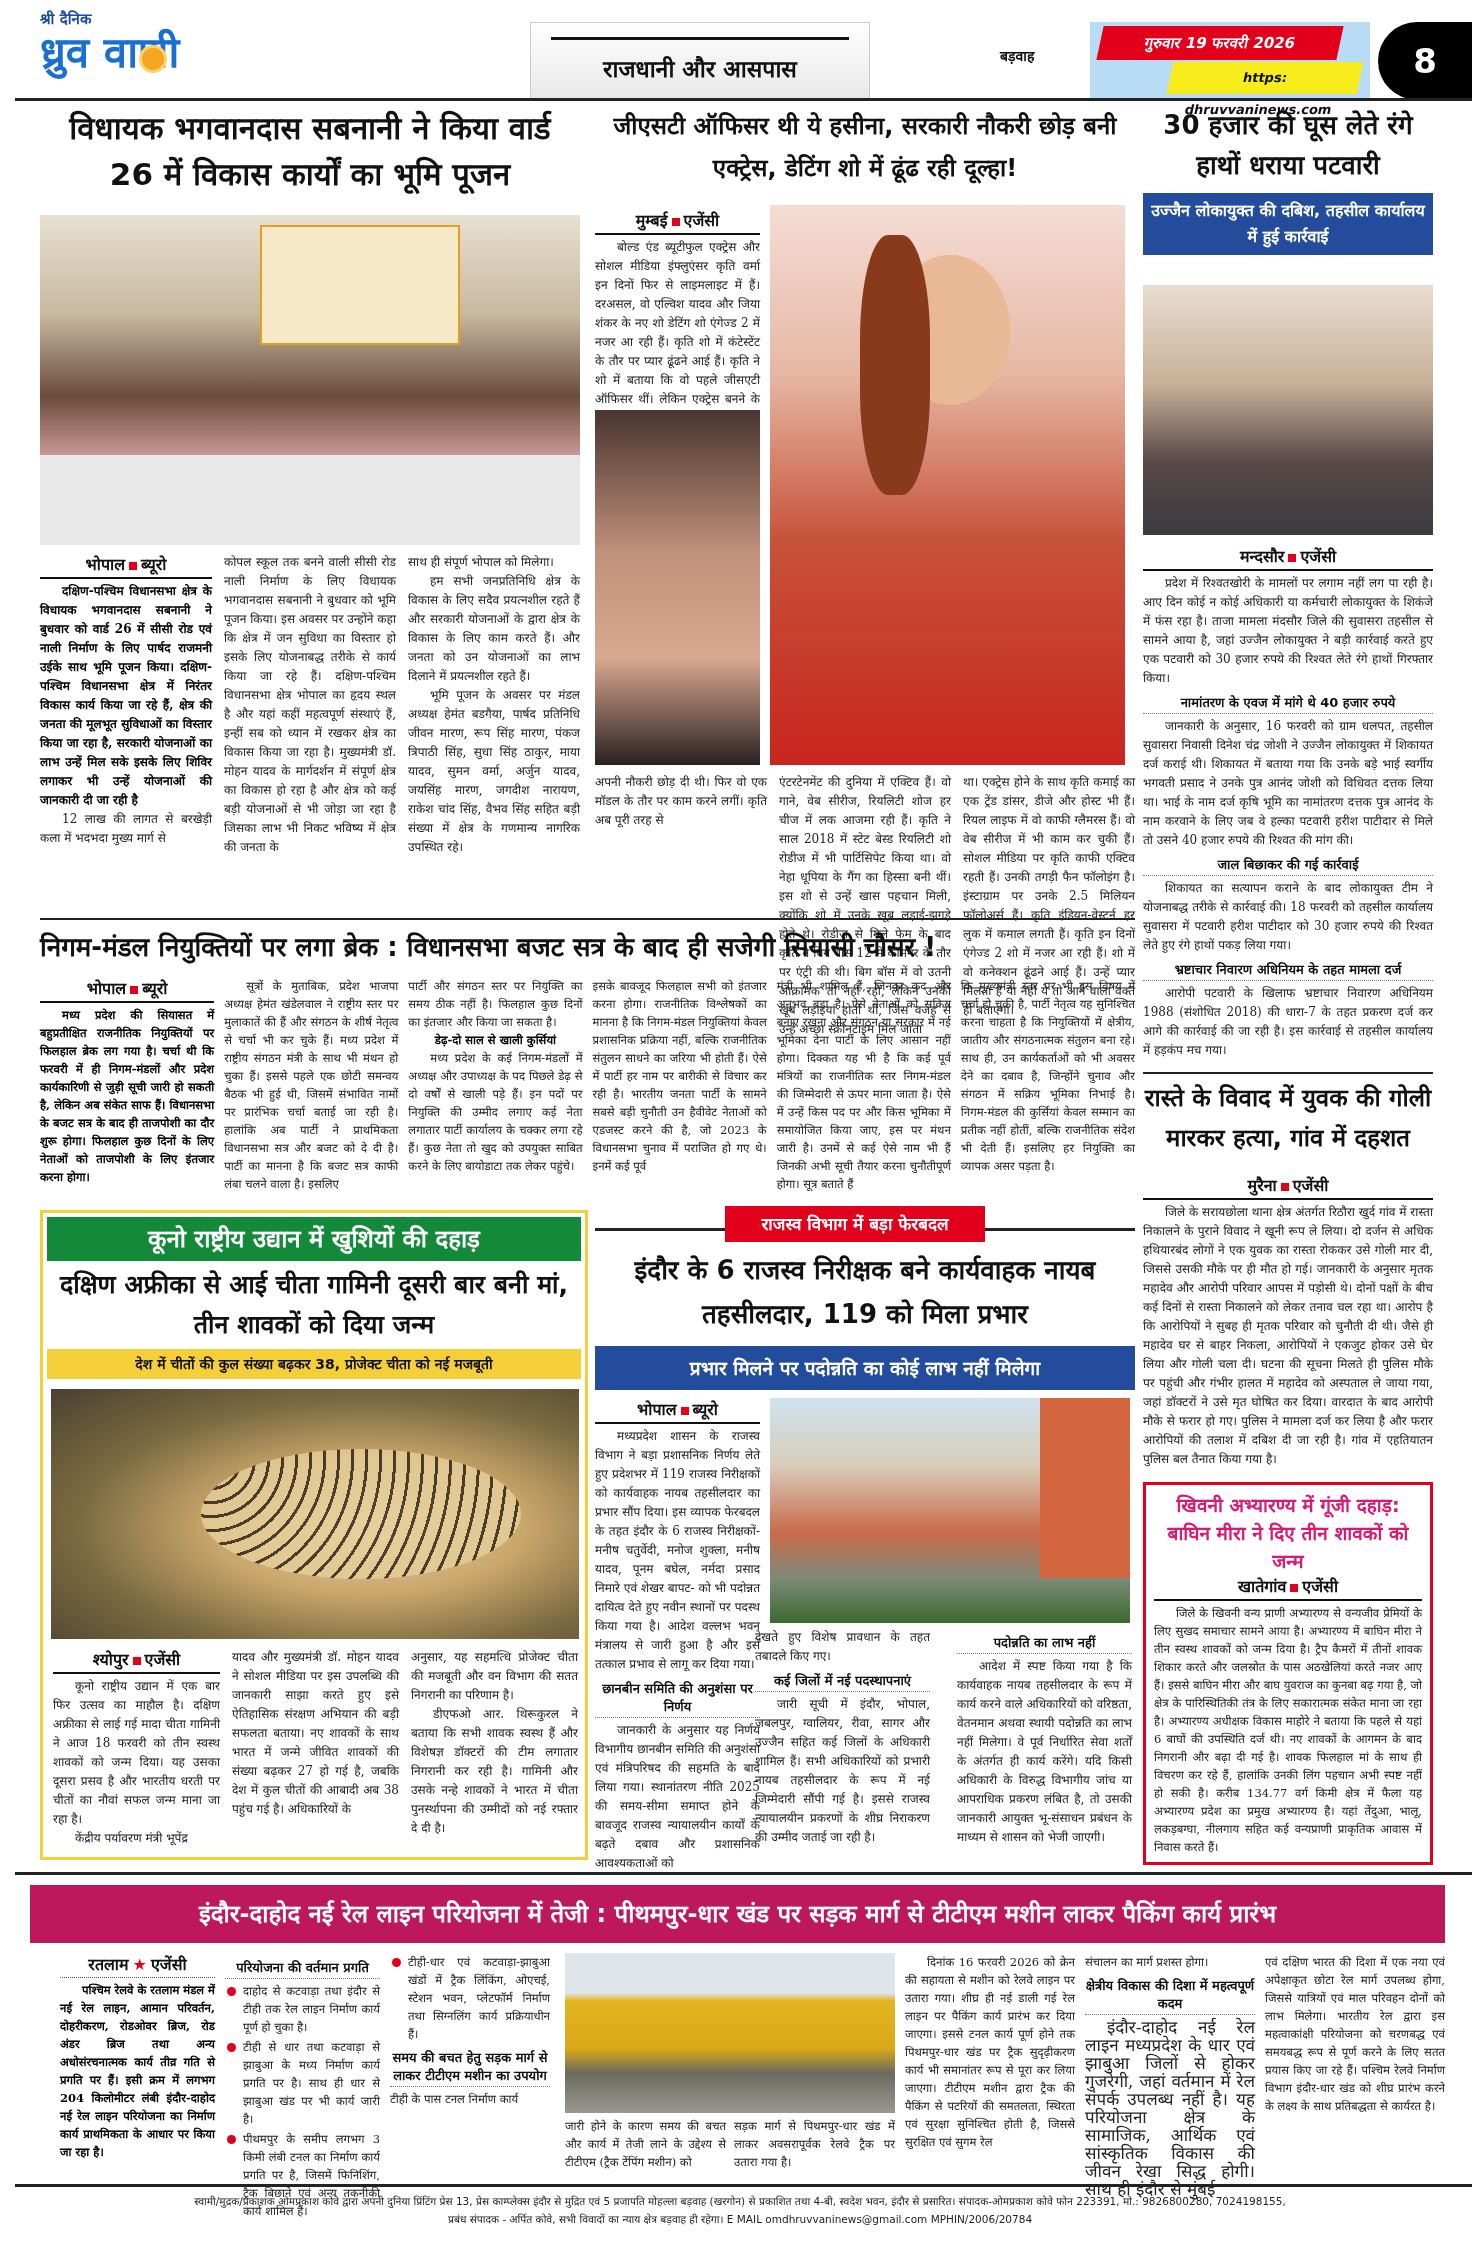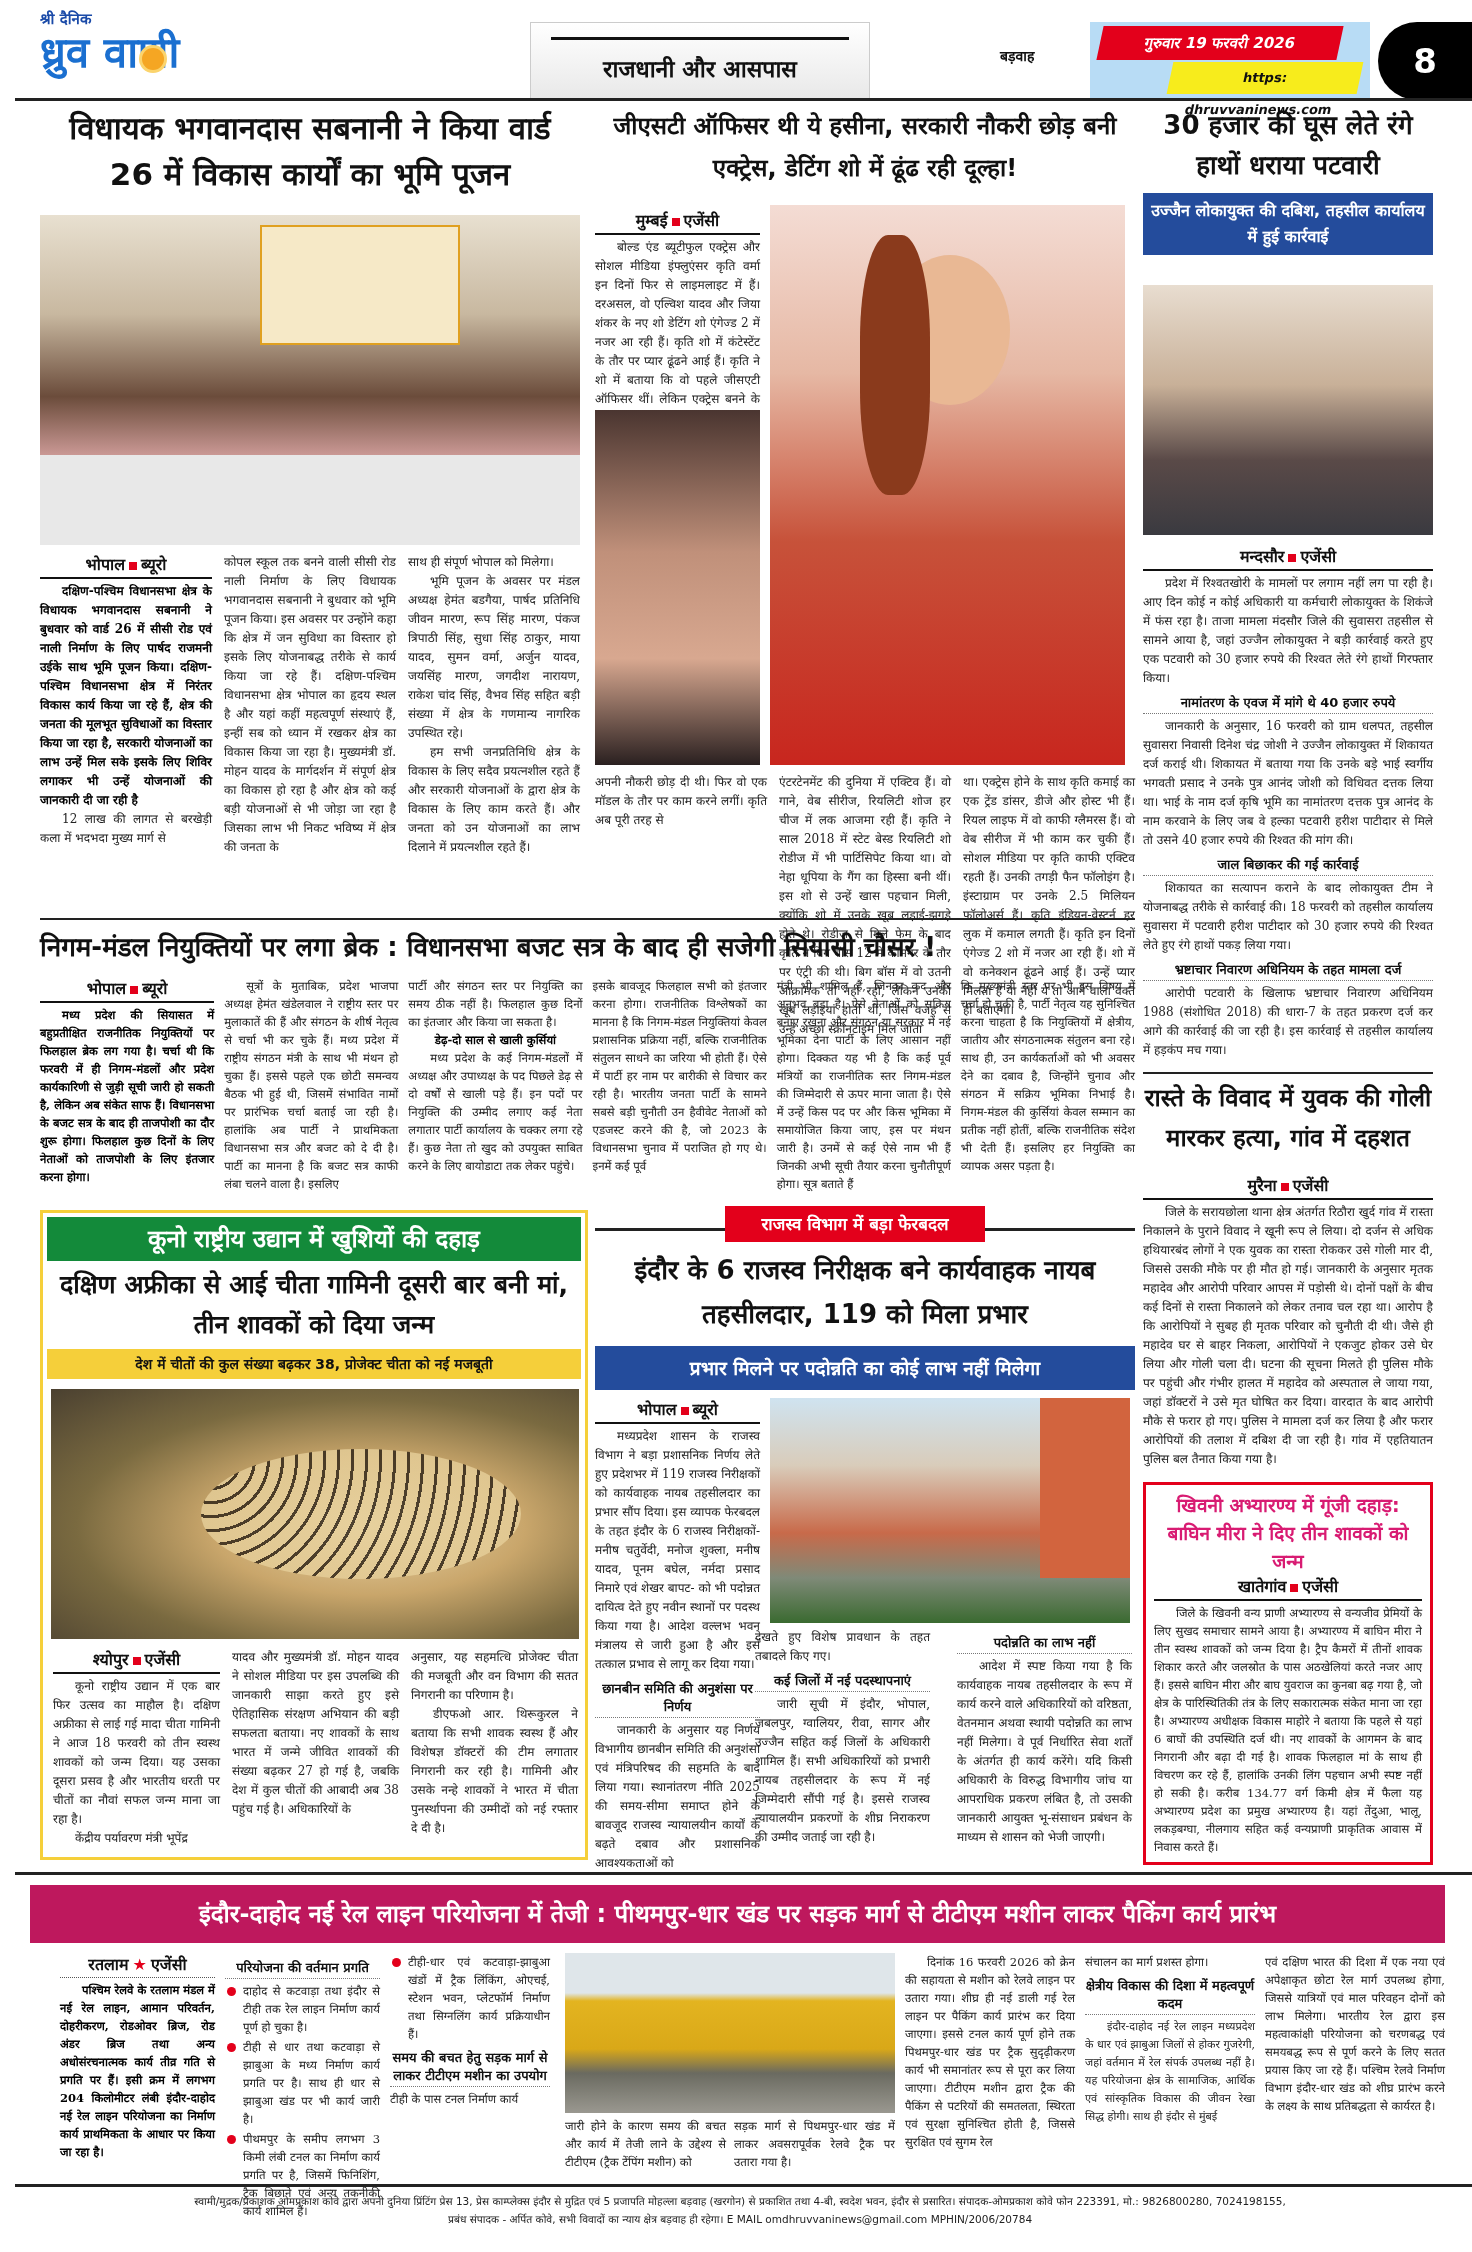--- a/index.html
+++ b/index.html
@@ -55,22 +55,22 @@
           </div>
         <div class="body">
             <p>12 लाख की लागत से बरखेड़ी कला में भदभदा मुख्य मार्ग से</p>
           </div>
       </div>
       <div class="body">
           <p style="text-indent:0">कोपल स्कूल तक बनने वाली सीसी रोड नाली निर्माण के लिए विधायक भगवानदास सबनानी ने बुधवार को भूमि पूजन किया। इस अवसर पर उन्होंने कहा कि क्षेत्र में जन सुविधा का विस्तार हो इसके लिए योजनाबद्ध तरीके से कार्य किया जा रहे हैं। दक्षिण-पश्चिम विधानसभा क्षेत्र भोपाल का हृदय स्थल है और यहां कहीं महत्वपूर्ण संस्थाएं हैं, इन्हीं सब को ध्यान में रखकर क्षेत्र का विकास किया जा रहा है। मुख्यमंत्री डॉ. मोहन यादव के मार्गदर्शन में संपूर्ण क्षेत्र का विकास हो रहा है और क्षेत्र को कई बड़ी योजनाओं से भी जोड़ा जा रहा है जिसका लाभ भी निकट भविष्य में क्षेत्र की जनता के</p>
         </div>
       <div class="body">
         <p style="text-indent:0">साथ ही संपूर्ण भोपाल को मिलेगा।</p>
+        <p>हम सभी जनप्रतिनिधि क्षेत्र के विकास के लिए सदैव प्रयत्नशील रहते हैं और सरकारी योजनाओं के द्वारा क्षेत्र के विकास के लिए काम करते हैं। और जनता को उन योजनाओं का लाभ दिलाने में प्रयत्नशील रहते हैं।</p>
         <p>भूमि पूजन के अवसर पर मंडल अध्यक्ष हेमंत बडगैया, पार्षद प्रतिनिधि जीवन मारण, रूप सिंह मारण, पंकज त्रिपाठी सिंह, सुधा सिंह ठाकुर, माया यादव, सुमन वर्मा, अर्जुन यादव, जयसिंह मारण, जगदीश नारायण, राकेश चांद सिंह, वैभव सिंह सहित बड़ी संख्या में क्षेत्र के गणमान्य नागरिक उपस्थित रहे।</p>
-        <p>हम सभी जनप्रतिनिधि क्षेत्र के विकास के लिए सदैव प्रयत्नशील रहते हैं और सरकारी योजनाओं के द्वारा क्षेत्र के विकास के लिए काम करते हैं। और जनता को उन योजनाओं का लाभ दिलाने में प्रयत्नशील रहते हैं।</p>
       </div>
     </div>
   </div>
 </div>
 
 <div class="abs" style="left:595px;top:105px;width:540px;height:810px;">
   <div class="hl" style="font-size:24px;line-height:42px;">जीएसटी ऑफिसर थी ये हसीना, सरकारी नौकरी छोड़ बनी एक्ट्रेस, डेटिंग शो में ढूंढ रही दूल्हा!</div>
   <div class="abs" style="left:0;top:104px;width:165px;">
     <div class="dateline"><span>मुम्बई</span><span class="sq"></span><span>एजेंसी</span></div>
     <div class="body">
@@ -274,21 +274,21 @@
   <div class="abs" style="left:890px;top:68px;width:170px;">
     <div class="body" style="font-size:11.5px;line-height:18px">
         <p>दिनांक 16 फरवरी 2026 को क्रेन की सहायता से मशीन को रेलवे लाइन पर उतारा गया। शीघ्र ही नई डाली गई रेल लाइन पर पैकिंग कार्य प्रारंभ कर दिया जाएगा। इससे टनल कार्य पूर्ण होने तक पिथमपुर-धार खंड पर ट्रैक सुदृढ़ीकरण कार्य भी समानांतर रूप से पूरा कर लिया जाएगा। टीटीएम मशीन द्वारा ट्रैक की पैकिंग से पटरियों की समतलता, स्थिरता एवं सुरक्षा सुनिश्चित होती है, जिससे सुरक्षित एवं सुगम रेल</p>
       </div>
   </div>
   <div class="abs" style="left:1070px;top:68px;width:170px;">
     <div class="body" style="font-size:11.5px;line-height:18px">
         <p style="text-indent:0">संचालन का मार्ग प्रशस्त होगा।</p>
       </div>
     <div class="sub">क्षेत्रीय विकास की दिशा में महत्वपूर्ण कदम</div>
-    <div class="body" style="font-size:11px;line-height:18px">
+    <div class="body" style="font-size:17px;line-height:18px">
         <p>इंदौर-दाहोद नई रेल लाइन मध्यप्रदेश के धार एवं झाबुआ जिलों से होकर गुजरेगी, जहां वर्तमान में रेल संपर्क उपलब्ध नहीं है। यह परियोजना क्षेत्र के सामाजिक, आर्थिक एवं सांस्कृतिक विकास की जीवन रेखा सिद्ध होगी। साथ ही इंदौर से मुंबई</p>
       </div>
   </div>
   <div class="abs" style="left:1250px;top:68px;width:180px;">
     <div class="body" style="font-size:11.5px;line-height:18px">
         <p style="text-indent:0">एवं दक्षिण भारत की दिशा में एक नया एवं अपेक्षाकृत छोटा रेल मार्ग उपलब्ध होगा, जिससे यात्रियों एवं माल परिवहन दोनों को लाभ मिलेगा। भारतीय रेल द्वारा इस महत्वाकांक्षी परियोजना को चरणबद्ध एवं समयबद्ध रूप से पूर्ण करने के लिए सतत प्रयास किए जा रहे हैं। पश्चिम रेलवे निर्माण विभाग इंदौर-धार खंड को शीघ्र प्रारंभ करने के लक्ष्य के साथ प्रतिबद्धता से कार्यरत है।</p>
       </div>
   </div>
 </div>
 

